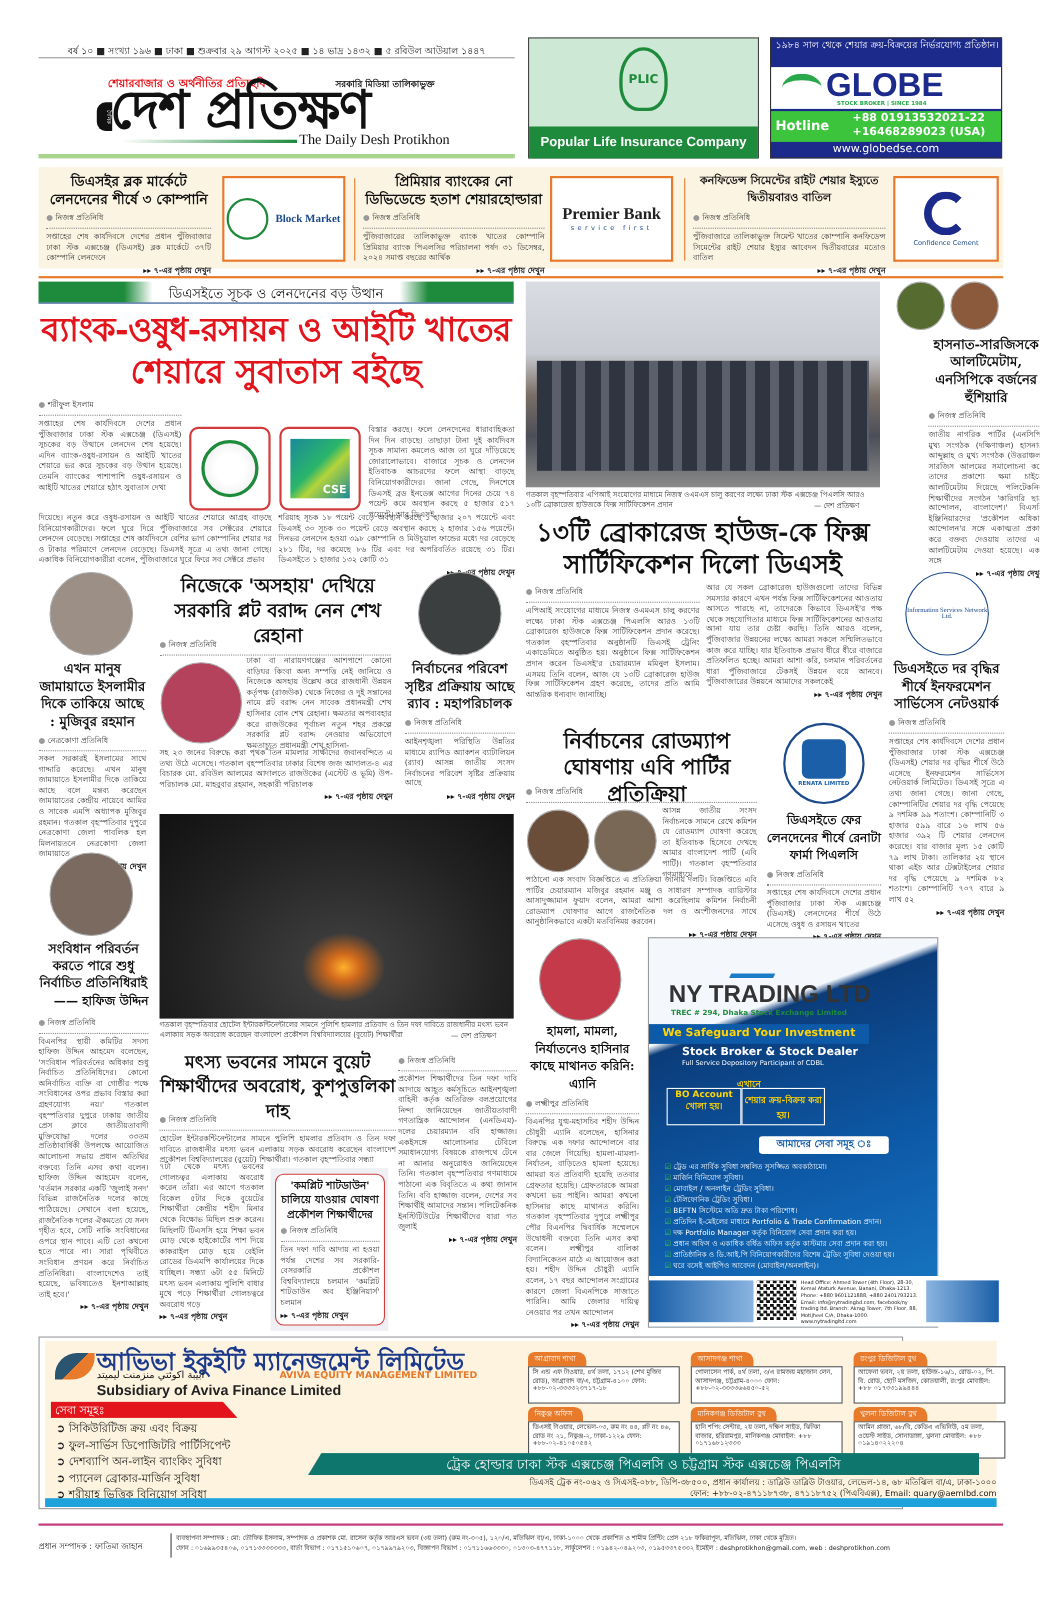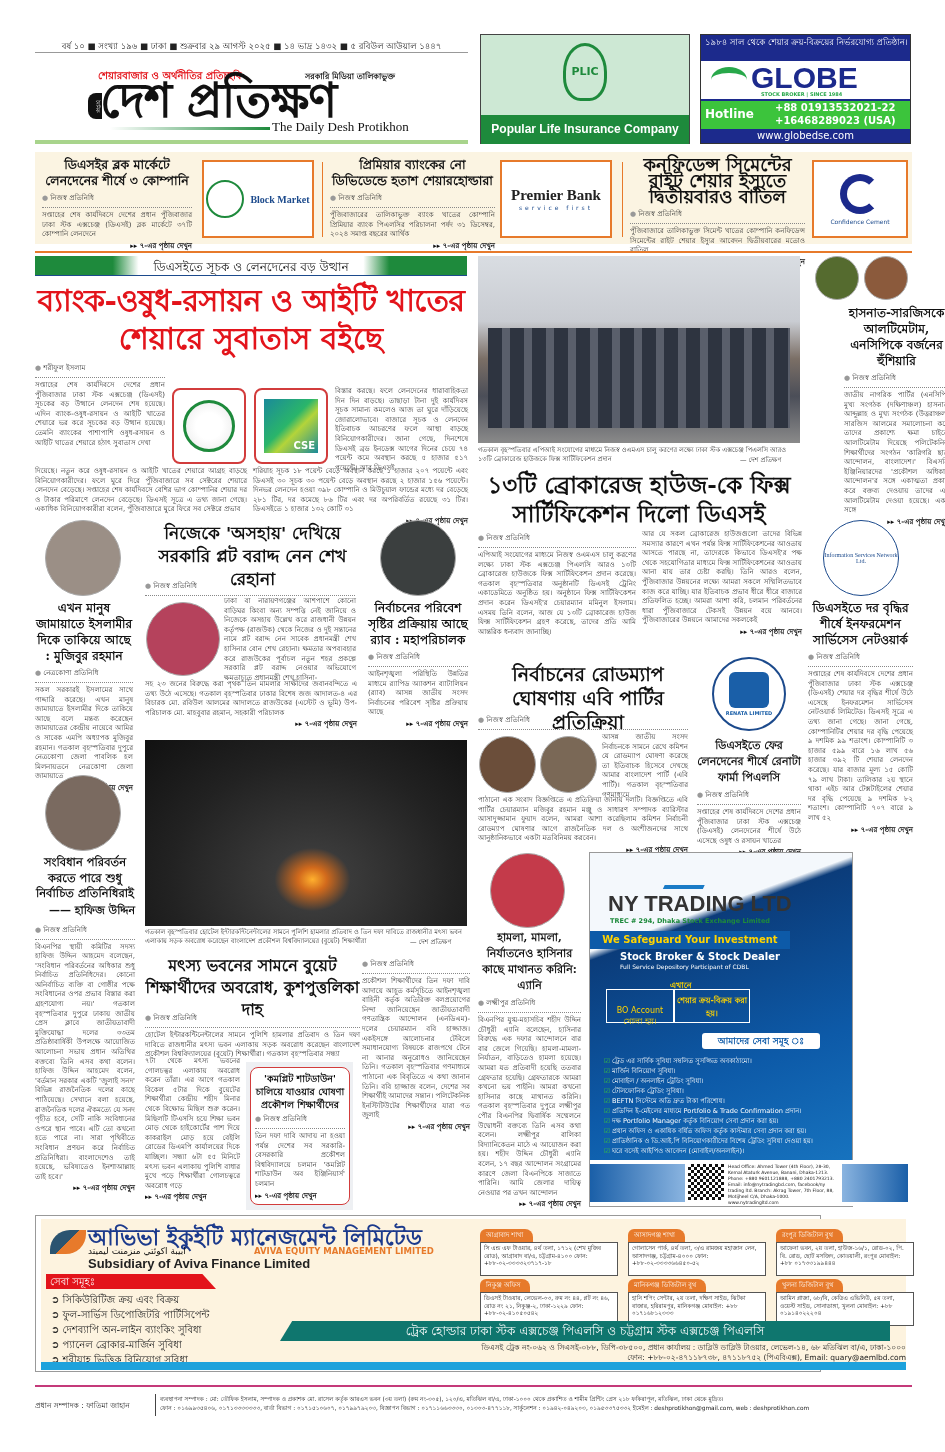--- a/index.html
+++ b/index.html
@@ -66,21 +66,21 @@
   <div class="reporter" style="margin-top:3px">নিজস্ব প্রতিনিধি</div>
   <div class="small">পুঁজিবাজারের তালিকাভুক্ত ব্যাংক খাতের কোম্পানি প্রিমিয়ার ব্যাংক পিএলসির পরিচালনা পর্ষদ ৩১ ডিসেম্বর, ২০২৪ সমাপ্ত বছরের আর্থিক</div>
   <div class="more" style="text-align:right">৭-এর পৃষ্ঠায় দেখুন</div>
 </div>
 <div class="abs orbox" style="left:500px;top:160px;width:112px;height:78px;flex-direction:column">
   <div style="font-family:'Liberation Serif',serif;font-size:15px;color:#222;font-weight:bold">Premier Bank</div>
   <div style="font-size:6px;color:#1c4a8c;letter-spacing:3px">service first</div>
 </div>
 <div class="abs divv" style="left:622px;top:162px;height:75px"></div>
 <div class="abs" style="left:630px;top:157px;width:175px">
-  <div class="hd" style="font-size:18px;line-height:16px">কনফিডেন্স সিমেন্টের রাইট শেয়ার ইস্যুতে দ্বিতীয়বারও বাতিল</div>
+  <div class="hd" style="font-size:10px;line-height:16px">কনফিডেন্স সিমেন্টের রাইট শেয়ার ইস্যুতে দ্বিতীয়বারও বাতিল</div>
   <div class="reporter" style="margin-top:3px">নিজস্ব প্রতিনিধি</div>
   <div class="small">পুঁজিবাজারে তালিকাভুক্ত সিমেন্ট খাতের কোম্পানি কনফিডেন্স সিমেন্টের রাইট শেয়ার ইস্যুর আবেদন দ্বিতীয়বারের মতোও বাতিল</div>
   <div class="more" style="text-align:right">৭-এর পৃষ্ঠায় দেখুন</div>
 </div>
 <div class="abs orbox" style="left:812px;top:160px;width:96px;height:78px;flex-direction:column">
   <div style="width:40px;height:40px;border-radius:50%;border:7px solid #1c2a8c;border-right-color:#fff"></div>
   <div style="font-size:6px;color:#1c4a8c;margin-top:4px">Confidence Cement</div>
 </div>
 <div class="abs" style="left:35px;top:251px;width:877px;border-top:2px solid #e77a2b"></div>
 
@@ -243,23 +243,23 @@
 </div>
 
 <div class="abs" style="left:589px;top:852px;width:264px;height:355px;background:linear-gradient(160deg,#f4f8fc 0,#f4f8fc 22%,#0b3c7a 24%,#0d5aa8 60%,#1a7bc6 100%);border:1px solid #999">
   <div class="abs" style="left:78px;top:14px;width:40px;height:22px;border-bottom:4px solid #1a7bc6;transform:skewX(-25deg)"></div>
   <div class="abs" style="left:18px;top:38px;font-family:'Liberation Sans',sans-serif;font-size:22px;font-weight:bold;color:#333">NY TRADING LTD</div>
   <div class="abs" style="left:20px;top:64px;font-size:6.5px;color:#1e8a3c;font-weight:bold">TREC # 294, Dhaka Stock Exchange Limited</div>
   <div class="abs" style="left:0;top:78px;width:200px;height:18px;background:#0d5aa8;color:#ffd400;font-weight:bold;font-size:10px;text-align:center;line-height:18px">We Safeguard Your Investment</div>
   <div class="abs" style="left:30px;top:98px;color:#fff;font-weight:bold;font-size:10px">Stock Broker &amp; Stock Dealer</div>
   <div class="abs" style="left:30px;top:110px;color:#fff;font-size:6px">Full Service Depository Participant of CDBL</div>
   <div class="abs" style="left:80px;top:126px;color:#ffd400;font-size:8px;font-weight:bold">এখানে</div>
-  <div class="abs" style="left:16px;top:136px;width:68px;height:34px;border:1px solid #fff;color:#ffd400;font-size:8px;font-weight:normal;text-align:center;padding-top:16px">BO Account খোলা হয়।</div>
+  <div class="abs" style="left:16px;top:136px;width:68px;height:34px;border:1px solid #fff;color:#ffd400;font-size:8px;font-weight:bold;text-align:center;padding-top:0">BO Account খোলা হয়।</div>
   <div class="abs" style="left:84px;top:136px;width:76px;height:34px;border:1px solid #fff;color:#ffd400;font-size:8px;font-weight:bold;text-align:center;padding-top:4px">শেয়ার ক্রয়-বিক্রয় করা হয়।</div>
-  <div class="abs" style="left:112px;top:180px;width:118px;height:16px;background:#fff;color:#0d5aa8;font-size:9px;font-weight:bold;text-align:center;line-height:16px;border-radius:3px">আমাদের সেবা সমূহ ঃ</div>
+  <div class="abs" style="left:100px;top:180px;width:118px;height:16px;background:#fff;color:#0d5aa8;font-size:9px;font-weight:bold;text-align:center;line-height:16px;border-radius:3px">আমাদের সেবা সমূহ ঃ</div>
   <ul class="abs" id="ny-services" style="left:14px;top:203px;width:300px;list-style:none;color:#fff;font-size:6.6px;line-height:10px">
       <li><span style="color: rgb(60, 196, 60);">☑ </span><span>ট্রেড এর সার্বিক সুবিধা সম্বলিত সুসজ্জিত অবকাঠামো।</span></li>
       <li><span style="color: rgb(60, 196, 60);">☑ </span><span>মার্জিন বিনিয়োগ সুবিধা।</span></li>
       <li><span style="color: rgb(60, 196, 60);">☑ </span><span>মোবাইল / অনলাইন ট্রেডিং সুবিধা।</span></li>
       <li><span style="color: rgb(60, 196, 60);">☑ </span><span>টেলিফোনিক ট্রেডিং সুবিধা।</span></li>
       <li><span style="color: rgb(60, 196, 60);">☑ </span><span>BEFTN সিস্টেমে অতি দ্রুত টাকা পরিশোধ।</span></li>
       <li><span style="color: rgb(60, 196, 60);">☑ </span><span>প্রতিদিন ই-মেইলের মাধ্যমে Portfolio &amp; Trade Confirmation প্রদান।</span></li>
       <li><span style="color: rgb(60, 196, 60);">☑ </span><span>দক্ষ Portfolio Manager কর্তৃক বিনিয়োগ সেবা প্রদান করা হয়।</span></li>
       <li><span style="color: rgb(60, 196, 60);">☑ </span><span>প্রধান অফিস ও একাধিক বর্ধিত অফিস কর্তৃক কাস্টমার সেবা প্রদান করা হয়।</span></li>
       <li><span style="color: rgb(60, 196, 60);">☑ </span><span>প্রাতিষ্ঠানিক ও ডি.আই.পি বিনিয়োগকারীদের বিশেষ ট্রেডিং সুবিধা দেওয়া হয়।</span></li>

